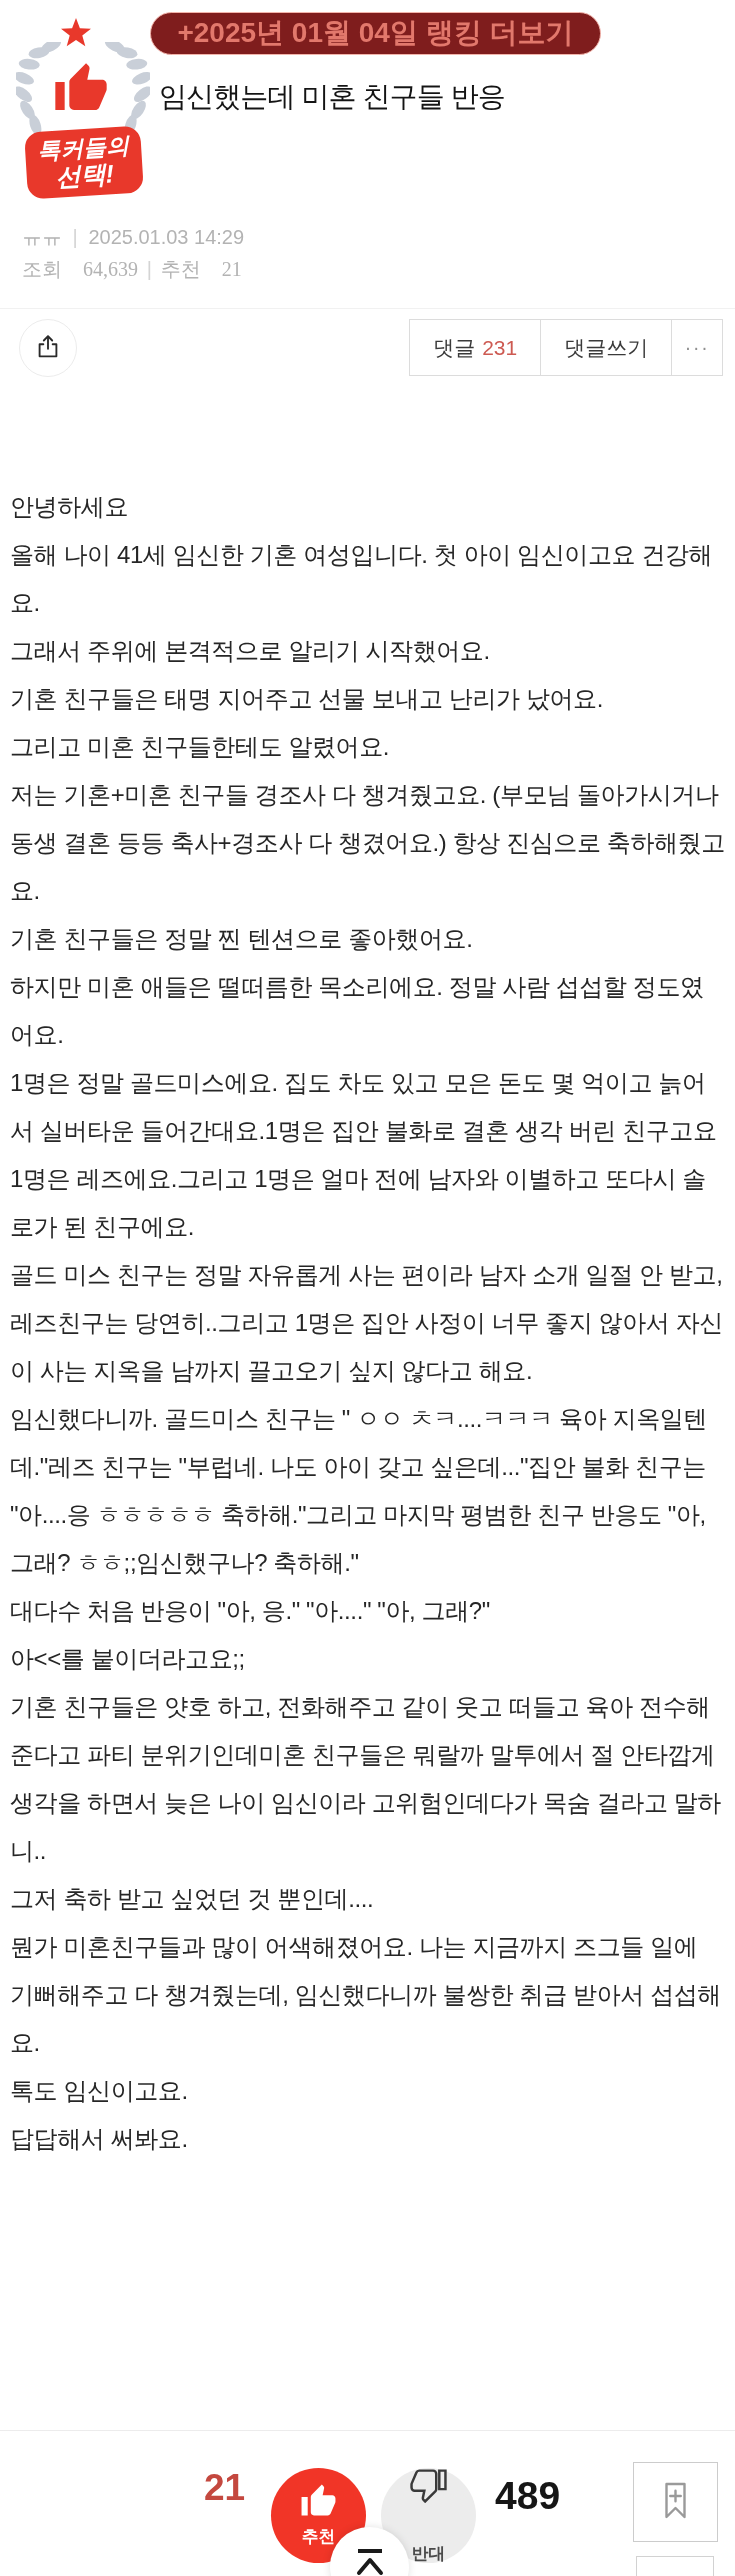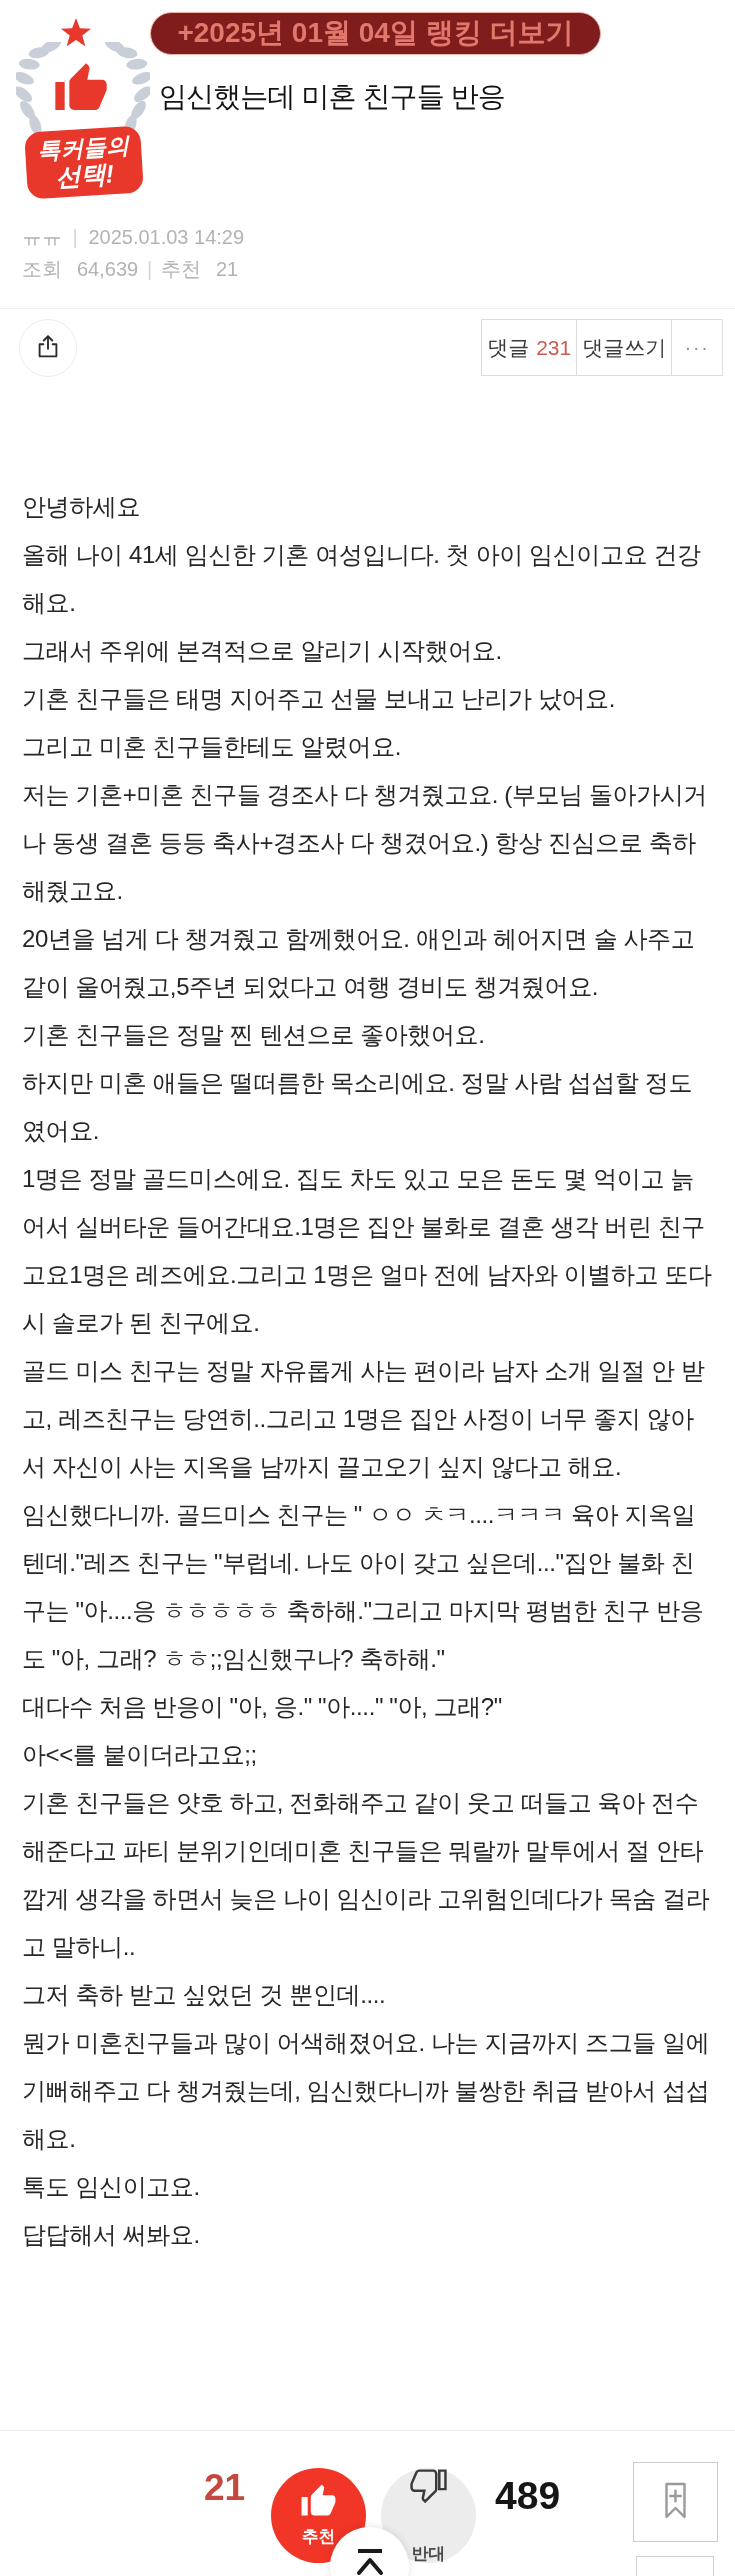--- a/index.html
+++ b/index.html
@@ -31,38 +31,38 @@
   
   .post-title{
     position:absolute;left:159px;top:78px;width:555px;
     font-size:28px;font-weight:400;color:#141414;letter-spacing:-0.9px;
   }
   
   .meta1{position:absolute;left:22px;top:224px;font-size:20px;color:#b3b3b3;}
   .meta1 .sep{margin:0 10.6px;color:#d4d4d4;}
   .meta2{position:absolute;left:22px;top:256px;font-size:20px;color:#b3b3b3;}
   .meta2 .sep{margin:0 8.8px;color:#d4d4d4;}
-  .meta2 .val{margin-left:15px;}
+  .meta2 .val{margin-left:21px;font-family:Liberation Serif, serif;}
   .divider-top{position:absolute;left:0;top:308px;width:736px;height:0.9px;background:#f1f1f1;}
   
   .share-btn{
     position:absolute;left:19.4px;top:319px;width:56px;height:56px;border-radius:50%;
     border:1.8px solid #ececec;background:#fff;display:flex;align-items:center;justify-content:center;
   }
   .toolbar{position:absolute;top:319px;right:13.2px;display:flex;}
   .tb-btn{
     height:55px;line-height:55px;background:#fff;border:0.9px solid #dcdcdc;
-    font-size:21px;color:#3a3a3a;padding:0 5px;margin-left:-0.9px;white-space:nowrap;
+    font-size:21px;color:#3a3a3a;padding:0 23px;margin-left:-0.9px;white-space:nowrap;
     text-align:center;
   }
   .tb-btn .count{color:#cd5a52;margin-left:7px;}
   .tb-more{padding:0 12.3px;color:#8f8f8f;font-size:19.4px;letter-spacing:1.8px;}
   
   .article{
-    position:absolute;left:0;top:483px;width:736px;padding:0 22px;box-sizing:border-box;
+    position:absolute;left:0;top:483px;width:736px;padding:0 10px;box-sizing:border-box;
     font-size:24px;line-height:48px;color:#262626;letter-spacing:-0.4px;
   }
   .article .para{margin:0;}
   
   .footer{position:absolute;left:0;top:2430px;width:736px;height:146px;}
   .footer .divider{position:absolute;left:0;top:0;width:736px;height:0.9px;background:#ececec;}
   .up-count{position:absolute;left:204px;top:37px;font-size:37px;color:#c4483f;font-weight:600;}
   .vote-circle{
     position:absolute;top:38px;width:95px;height:95px;border-radius:50%;
     display:flex;flex-direction:column;align-items:center;justify-content:center;
@@ -156,21 +156,20 @@
   <div class="tb-btn tb-more">···</div>
 </div>
 
 <article class="article">
     <p class="para">안녕하세요</p>
     <p class="para">올해 나이 41세 임신한 기혼 여성입니다. 첫 아이 임신이고요 건강해요.</p>
     <p class="para">그래서 주위에 본격적으로 알리기 시작했어요.</p>
     <p class="para">기혼 친구들은 태명 지어주고 선물 보내고 난리가 났어요.</p>
     <p class="para">그리고 미혼 친구들한테도 알렸어요.</p>
     <p class="para">저는 기혼+미혼 친구들 경조사 다 챙겨줬고요. (부모님 돌아가시거나 동생 결혼 등등 축사+경조사 다 챙겼어요.) 항상 진심으로 축하해줬고요.</p>
-    <p class="para">20년을 넘게 다 챙겨줬고 함께했어요. 애인과 헤어지면 술 사주고 같이 울어줬고,5주년 되었다고 여행 경비도 챙겨줬어요.</p>
     <p class="para">기혼 친구들은 정말 찐 텐션으로 좋아했어요.</p>
     <p class="para">하지만 미혼 애들은 떨떠름한 목소리에요. 정말 사람 섭섭할 정도였어요.</p>
     <p class="para">1명은 정말 골드미스에요. 집도 차도 있고 모은 돈도 몇 억이고 늙어서 실버타운 들어간대요.1명은 집안 불화로 결혼 생각 버린 친구고요1명은 레즈에요.그리고 1명은 얼마 전에 남자와 이별하고 또다시 솔로가 된 친구에요.</p>
     <p class="para">골드 미스 친구는 정말 자유롭게 사는 편이라 남자 소개 일절 안 받고, 레즈친구는 당연히..그리고 1명은 집안 사정이 너무 좋지 않아서 자신이 사는 지옥을 남까지 끌고오기 싶지 않다고 해요.</p>
     <p class="para">임신했다니까. 골드미스 친구는 " ㅇㅇ ㅊㅋ....ㅋㅋㅋ 육아 지옥일텐데."레즈 친구는 "부럽네. 나도 아이 갖고 싶은데..."집안 불화 친구는 "아....응 ㅎㅎㅎㅎㅎ 축하해."그리고 마지막 평범한 친구 반응도 "아, 그래? ㅎㅎ;;임신했구나? 축하해."</p>
     <p class="para">대다수 처음 반응이 "아, 응." "아...." "아, 그래?"</p>
     <p class="para">아&lt;&lt;를 붙이더라고요;;</p>
     <p class="para">기혼 친구들은 얏호 하고, 전화해주고 같이 웃고 떠들고 육아 전수해준다고 파티 분위기인데미혼 친구들은 뭐랄까 말투에서 절 안타깝게 생각을 하면서 늦은 나이 임신이라 고위험인데다가 목숨 걸라고 말하니..</p>
     <p class="para">그저 축하 받고 싶었던 것 뿐인데....</p>
     <p class="para">뭔가 미혼친구들과 많이 어색해졌어요. 나는 지금까지 즈그들 일에 기뻐해주고 다 챙겨줬는데, 임신했다니까 불쌍한 취급 받아서 섭섭해요.</p>

